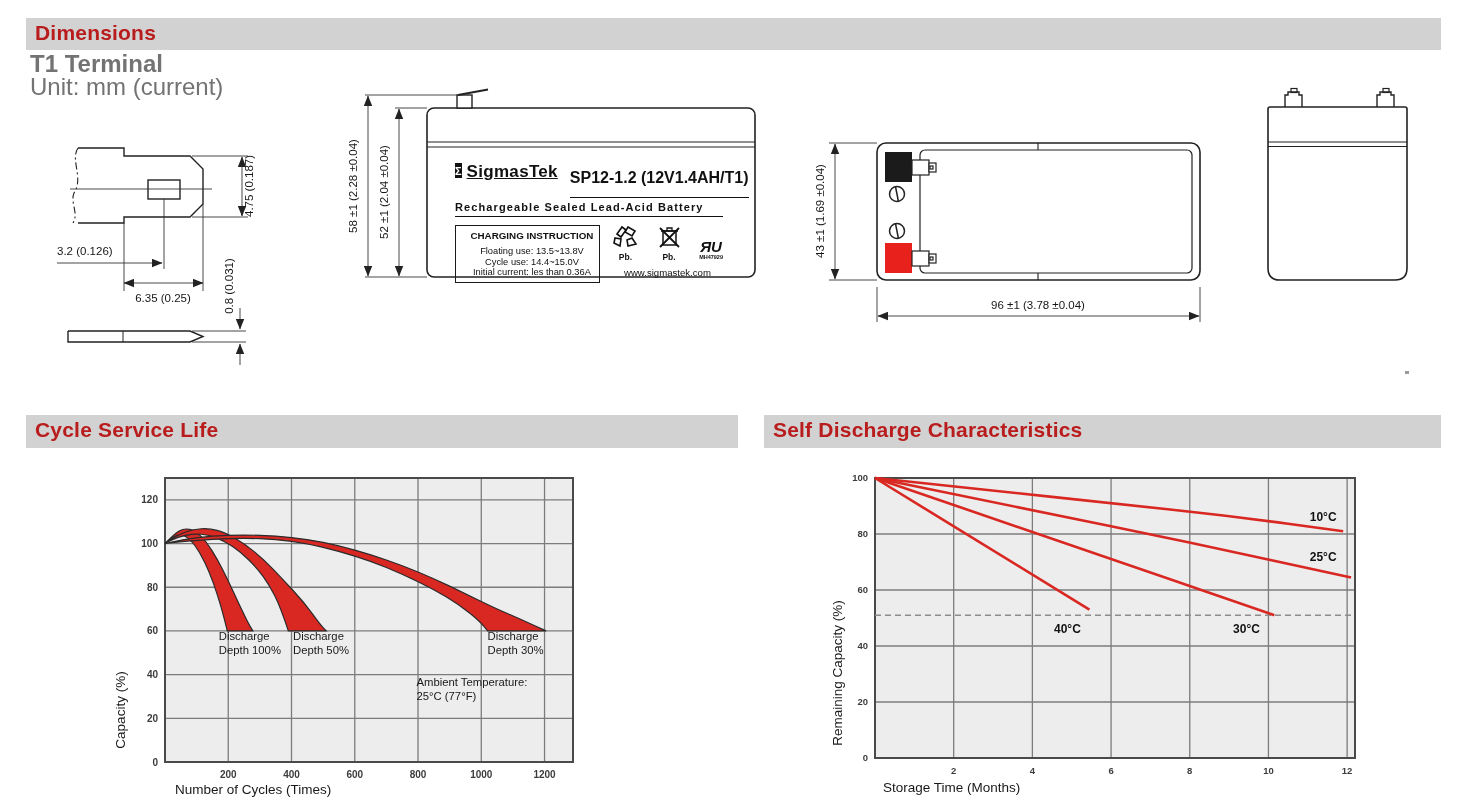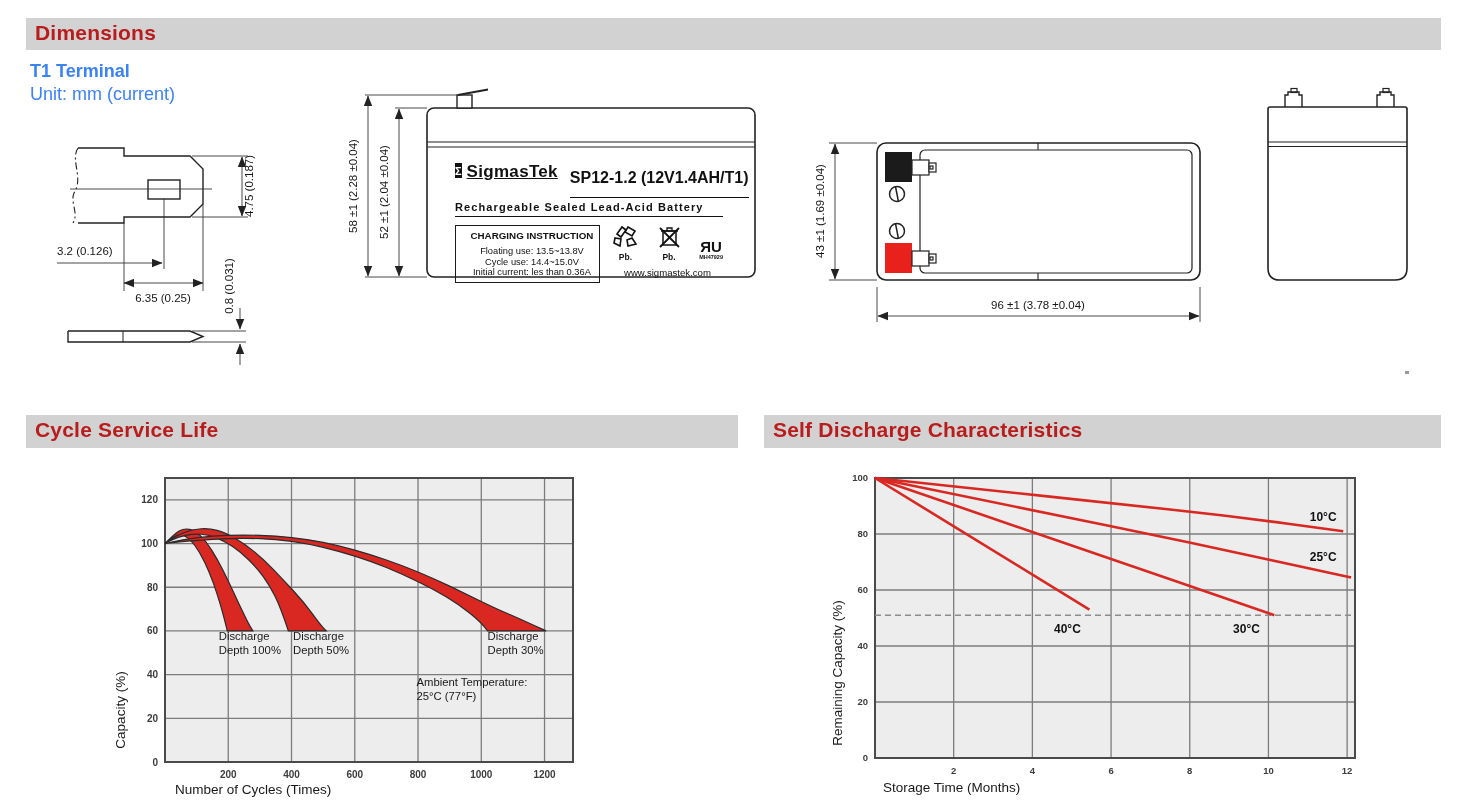--- a/index.html
+++ b/index.html
@@ -1,21 +1,21 @@
 <!DOCTYPE html>
 <html><head>
 <meta charset="utf-8">
 <style>
   html,body{margin:0;padding:0;background:#fff;}
   .page{position:relative;width:1467px;height:806px;background:#ffffff;
         font-family:"Liberation Sans",sans-serif;overflow:hidden;}
   .bar{position:absolute;background:#d2d2d2;}
   .bar span{display:block;font-weight:bold;font-size:21px;color:#b91c1c;
             padding:3px 0 0 9px;letter-spacing:.2px;}
-  .t1block{position:absolute;left:30px;top:60px;font-size:18px;color:#3b82f6;line-height:23px;}
+  .t1block{position:absolute;left:30px;top:52px;font-size:24px;color:#737373;line-height:23px;}
   .t1block .b{font-weight:bold;}
   svg.drawing, svg.chart{position:absolute;overflow:visible;}
   svg text{font-family:"Liberation Sans",sans-serif;}
   .dimtxt{font-size:11.5px;fill:#161616;}
   .tick{font-weight:bold;fill:#3c3c3c;}
   .axlabel{font-size:13.5px;fill:#191919;}
   .anno{font-size:11.3px;fill:#191919;}
   .clabel{font-size:12px;font-weight:bold;fill:#111;}
   .lbl{position:absolute;left:455px;top:162px;width:268px;color:#111;}
   .lbl-row1{display:flex;align-items:flex-start;}
@@ -27,21 +27,21 @@
   .subtitle{font-weight:bold;font-size:11px;letter-spacing:1.1px;border-bottom:1.6px solid #111;
             padding-bottom:3px;margin-top:3px;white-space:nowrap;}
   .lbl-row3{display:flex;margin-top:8px;}
   .chbox{border:1.5px solid #1a1a1a;width:138px;padding:4px 2px 4px 11px;text-align:center;}
   .chbox .chtitle{font-size:9.8px;font-weight:bold;margin-bottom:5px;}
   .chbox .chline{font-size:9.3px;line-height:10.5px;}
   .iconcol{margin-left:12px;width:118px;}
   .iconrow{display:flex;align-items:flex-end;justify-content:space-between;}
   .icn{text-align:center;}
   .icn .pbl{font-size:8.5px;font-weight:bold;line-height:8px;}
-  .ulmark{font-size:15px;font-weight:bold;line-height:14px;}
+  .ulmark{font-size:15px;font-weight:bold;font-style:italic;line-height:14px;}
   .ulcode{font-size:5.5px;font-weight:bold;line-height:7px;}
   .website{font-size:9.6px;margin-top:6px;text-align:center;white-space:nowrap;}
   .dot{position:absolute;width:4px;height:3px;background:#9a9a9a;}
 </style>
 </head>
 <body>
 
 <div class="page">
 
   <div class="bar" style="left:26px;top:18px;width:1415px;height:32px;">

